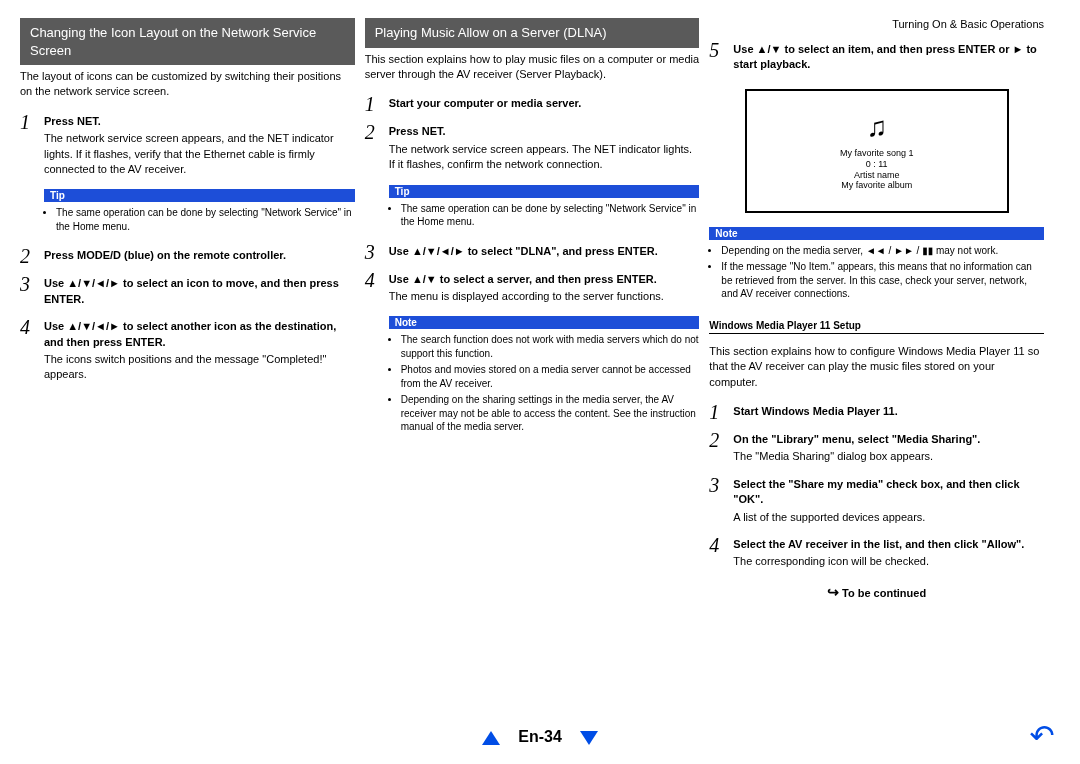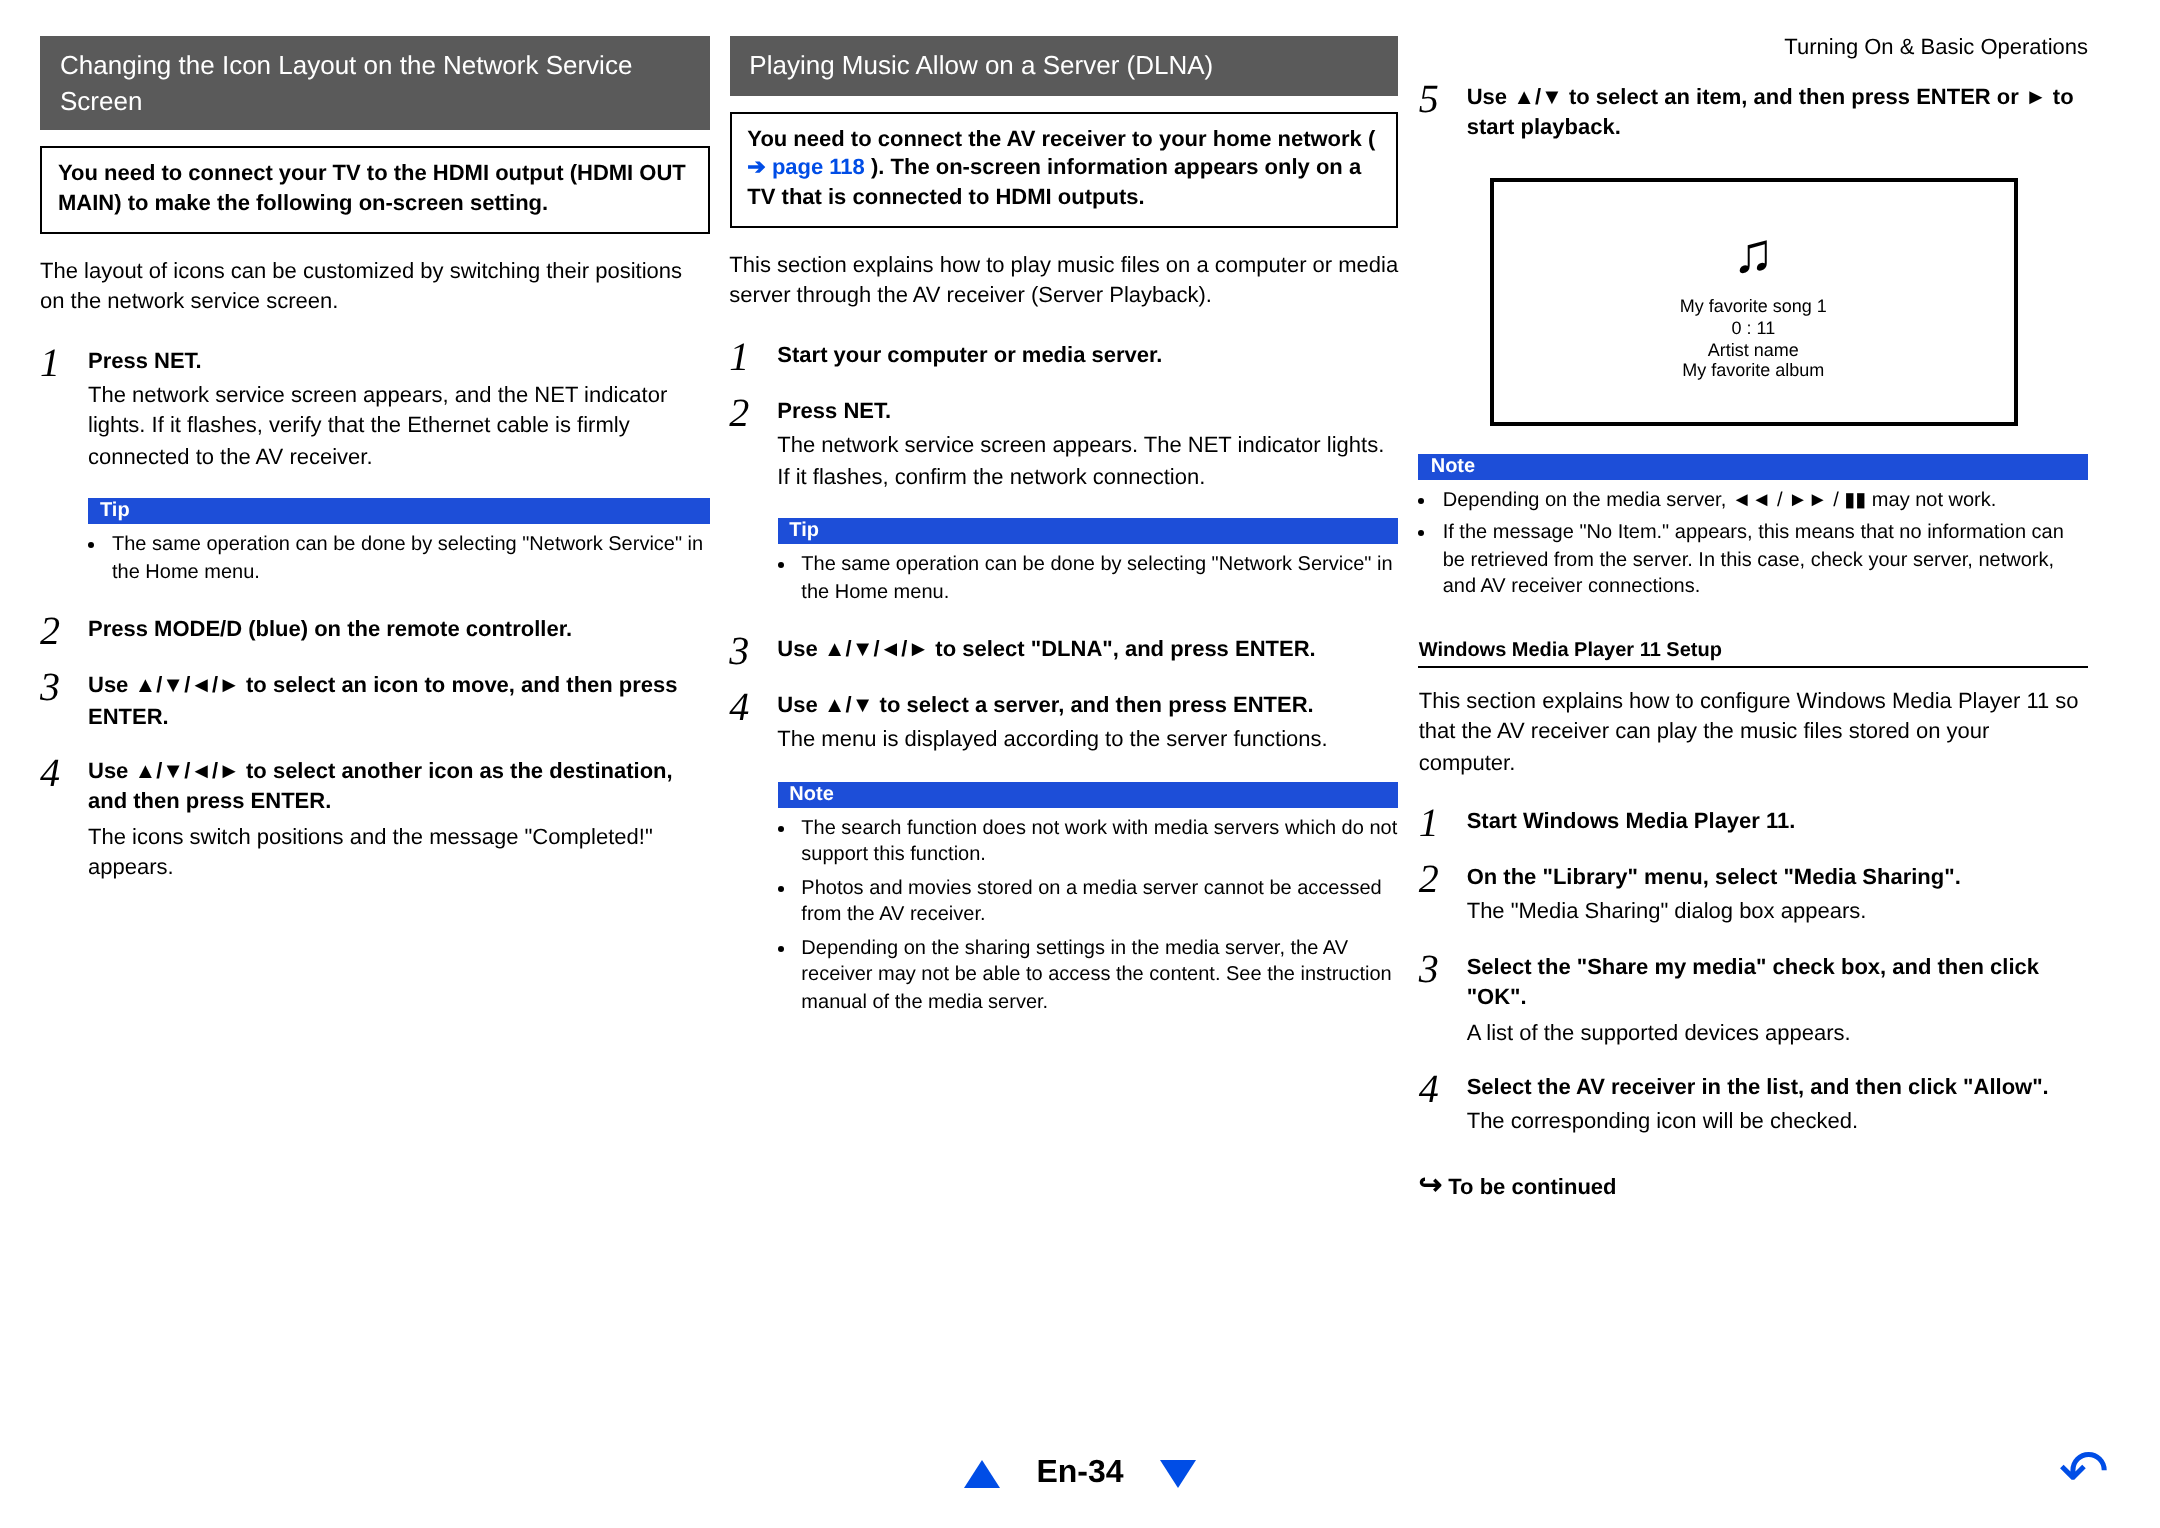--- a/index.html
+++ b/index.html
@@ -106,21 +106,21 @@
     text-align: center;
     line-height: 1.2;
   }
   .tv-box .music-icon {
     font-size: 28px;
     margin-bottom: 4px;
   }
   .tbc {
     font-weight: bold;
     font-size: 11px;
-    text-align: left;
+    text-align: center;
     margin-top: 8px;
   }
   .tbc .arrow { font-size: 14px; }
   .footer {
     position: absolute;
     bottom: 18px;
     left: 0;
     right: 0;
     text-align: center;
     font-size: 16px;
@@ -156,21 +156,20 @@
   }
   .arrowsym { font-family: 'Segoe UI Symbol', Arial; }
 </style>
 </head>
 <body>
 
 <div class="page">
 
   <div class="col">
     <div class="section-title">Changing the Icon Layout on the Network Service Screen</div>
-    <div class="infobox">You need to connect your TV to the HDMI output (HDMI OUT MAIN) to make the following on-screen setting.</div>
     <div class="section-intro">The layout of icons can be customized by switching their positions on the network service screen.</div>
 
     <div class="step">
       <div class="step-num">1</div>
       <div class="step-body">
         <p class="bold">Press NET.</p>
         <p>The network service screen appears, and the NET indicator lights. If it flashes, verify that the Ethernet cable is firmly connected to the AV receiver.</p>
       </div>
     </div>
     <span class="label-box">Tip</span>
@@ -196,25 +195,20 @@
       <div class="step-num">4</div>
       <div class="step-body">
         <p class="bold">Use ▲/▼/◄/► to select another icon as the destination, and then press ENTER.</p>
         <p>The icons switch positions and the message "Completed!" appears.</p>
       </div>
     </div>
   </div>
 
   <div class="col">
     <div class="section-title">Playing Music Allow on a Server (DLNA)</div>
-    <div class="infobox">
-      <span>You need to connect the AV receiver to your home network (</span>
-      <a href="#">➔ page 118</a>
-      <span>). The on-screen information appears only on a TV that is connected to HDMI outputs.</span>
-    </div>
     <div class="section-intro">This section explains how to play music files on a computer or media server through the AV receiver (Server Playback).</div>
 
     <div class="step">
       <div class="step-num">1</div>
       <div class="step-body">
         <p class="bold">Start your computer or media server.</p>
       </div>
     </div>
 
     <div class="step">

